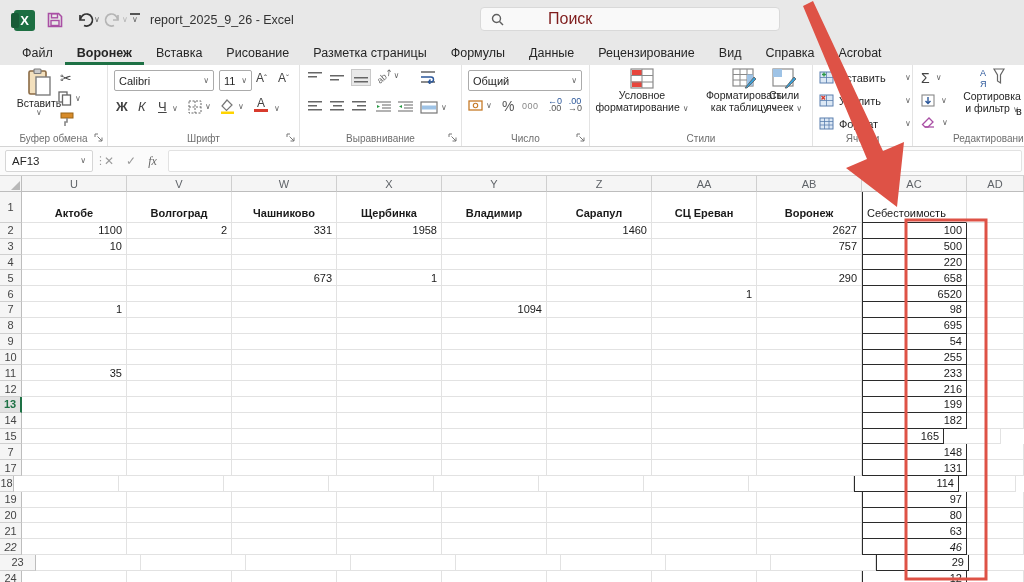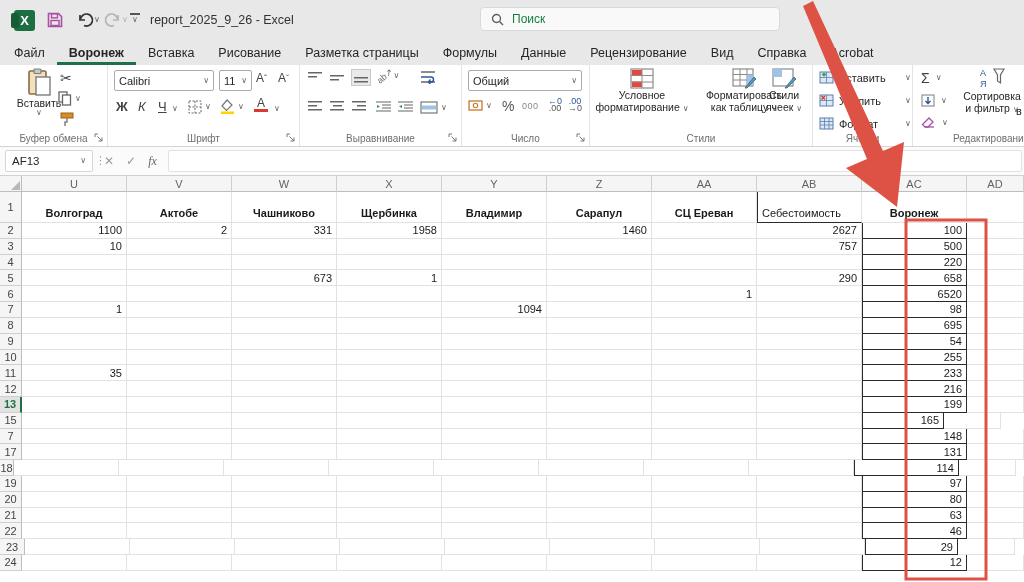--- a/index.html
+++ b/index.html
@@ -10,24 +10,24 @@
   .xl-logo{position:absolute;left:14px;top:10px;width:21px;height:21px;background:#1d6f42;border-radius:3px;
            color:#fff;font-weight:bold;font-size:13px;display:flex;align-items:center;justify-content:center;}
   .xl-logo::before{content:"";position:absolute;left:-3px;top:3px;width:8px;height:15px;background:#185c37;border-radius:2px;}
   .xl-logo span{position:relative;}
   .qbtn{position:absolute;top:11px;display:flex;align-items:center;}
   .chev{font-size:8px;color:#666;line-height:1;}
   .chev.dis{color:#b5b5b5;}
   .title-text{position:absolute;left:150px;top:13px;font-size:12.5px;color:#323232;}
   .searchbox{position:absolute;left:480px;top:7px;width:300px;height:24px;background:#f9f9f9;
              border:1px solid #d9d9d9;border-radius:4px;display:flex;align-items:center;padding-left:10px;gap:8px;box-sizing:border-box;}
-  .searchbox span{font-size:12px;color:#15803d;}
+  .searchbox span{font-size:16px;color:#7f1d1d;margin-left:36px;}
   
   .tabrow{position:absolute;top:42px;left:0;width:1024px;height:23px;background:#e8e8e8;
-          display:flex;align-items:flex-end;padding-left:2px;box-sizing:border-box;}
+          display:flex;align-items:flex-end;padding-left:10px;box-sizing:border-box;}
   .tab{font-size:12.5px;color:#262626;padding:3px 12px 5px 12px;white-space:nowrap;}
   .tab.active{font-weight:bold;border-bottom:3px solid #1e7145;padding-bottom:2px;}
   
   .ribbon{position:absolute;top:65px;left:0;width:1024px;height:82px;background:#fff;border-bottom:1px solid #d4d4d4;box-sizing:border-box;}
   .rgroup{position:absolute;top:0;height:81px;border-right:1px solid #e3e3e3;box-sizing:border-box;}
   .glabel{position:absolute;bottom:2px;left:0;right:0;text-align:center;font-size:10px;color:#6e6e6e;white-space:nowrap;}
   .launcher{position:absolute;bottom:4px;right:4px;width:9px;height:9px;}
   .combo{position:absolute;height:21px;background:#fff;border:1px solid #ababab;border-radius:2px;
          font-size:11px;color:#262626;display:flex;align-items:center;padding:0 4px;box-sizing:border-box;justify-content:space-between;}
   .icbtn{position:absolute;display:flex;align-items:center;justify-content:center;color:#444;}
@@ -398,29 +398,29 @@
       <div class="gc hdr" style="width: 105px; height: 16px;">X</div>
       <div class="gc hdr" style="width: 105px; height: 16px;">Y</div>
       <div class="gc hdr" style="width: 105px; height: 16px;">Z</div>
       <div class="gc hdr" style="width: 105px; height: 16px;">AA</div>
       <div class="gc hdr" style="width: 105px; height: 16px;">AB</div>
       <div class="gc hdr" style="width: 105px; height: 16px;">AC</div>
       <div class="gc hdr" style="width: 57px; height: 16px;">AD</div>
     </div>
     <div class="grow" style="height: 31px;">
       <div class="gc rh" style="width: 22px; height: 31px;">1</div>
+      <div class="gc cell city" style="width: 105px; height: 31px;">Актобе</div>
       <div class="gc cell city" style="width: 105px; height: 31px;">Волгоград</div>
-      <div class="gc cell city" style="width: 105px; height: 31px;">Актобе</div>
       <div class="gc cell city" style="width: 105px; height: 31px;">Чашниково</div>
       <div class="gc cell city" style="width: 105px; height: 31px;">Щербинка</div>
       <div class="gc cell city" style="width: 105px; height: 31px;">Владимир</div>
       <div class="gc cell city" style="width: 105px; height: 31px;">Сарапул</div>
       <div class="gc cell city" style="width: 105px; height: 31px;">СЦ Ереван</div>
+      <div class="gc cell city" style="width: 105px; height: 31px;">Воронеж</div>
       <div class="gc cell acH" style="width: 105px; height: 31px;">Себестоимость</div>
-      <div class="gc cell city" style="width: 105px; height: 31px;">Воронеж</div>
       <div class="gc cell city" style="width: 57px; height: 31px;"></div>
     </div>
     <div class="grow" style="height: 15.82px;">
       <div class="gc rh" style="width: 22px; height: 15.82px;">2</div>
       <div class="gc cell" style="width: 105px; height: 15.82px;">1100</div>
       <div class="gc cell" style="width: 105px; height: 15.82px;">2</div>
       <div class="gc cell" style="width: 105px; height: 15.82px;">331</div>
       <div class="gc cell" style="width: 105px; height: 15.82px;">1958</div>
       <div class="gc cell" style="width: 105px; height: 15.82px;"></div>
       <div class="gc cell" style="width: 105px; height: 15.82px;">1460</div>
@@ -566,20 +566,33 @@
       <div class="gc cell" style="width: 105px; height: 15.82px;"></div>
       <div class="gc cell" style="width: 105px; height: 15.82px;"></div>
       <div class="gc cell" style="width: 105px; height: 15.82px;"></div>
       <div class="gc cell" style="width: 105px; height: 15.82px;"></div>
       <div class="gc cell" style="width: 105px; height: 15.82px;"></div>
       <div class="gc cell" style="width: 105px; height: 15.82px;"></div>
       <div class="gc cell acC" style="width: 105px; height: 15.82px;">199</div>
       <div class="gc cell" style="width: 57px; height: 15.82px;"></div>
     </div>
     <div class="grow" style="height: 15.82px;">
+      <div class="gc rh" style="width: 22px; height: 15.82px;">14</div>
+      <div class="gc cell" style="width: 105px; height: 15.82px;"></div>
+      <div class="gc cell" style="width: 105px; height: 15.82px;"></div>
+      <div class="gc cell" style="width: 105px; height: 15.82px;"></div>
+      <div class="gc cell" style="width: 105px; height: 15.82px;"></div>
+      <div class="gc cell" style="width: 105px; height: 15.82px;"></div>
+      <div class="gc cell" style="width: 105px; height: 15.82px;"></div>
+      <div class="gc cell" style="width: 105px; height: 15.82px;"></div>
+      <div class="gc cell" style="width: 105px; height: 15.82px;"></div>
+      <div class="gc cell acC" style="width: 105px; height: 15.82px;">182</div>
+      <div class="gc cell" style="width: 57px; height: 15.82px;"></div>
+    </div>
+    <div class="grow" style="height: 15.82px;">
       <div class="gc rh" style="width: 22px; height: 15.82px;">15</div>
       <div class="gc cell" style="width: 105px; height: 15.82px;"></div>
       <div class="gc cell" style="width: 105px; height: 15.82px;"></div>
       <div class="gc cell" style="width: 105px; height: 15.82px;"></div>
       <div class="gc cell" style="width: 105px; height: 15.82px;"></div>
       <div class="gc cell" style="width: 105px; height: 15.82px;"></div>
       <div class="gc cell" style="width: 105px; height: 15.82px;"></div>
       <div class="gc cell" style="width: 105px; height: 15.82px;"></div>
       <div class="gc cell" style="width: 105px; height: 15.82px;"></div>
       <div class="gc cell acC" style="width: 82px; height: 15.82px;">165</div>
@@ -656,35 +669,35 @@
       <div class="gc cell" style="width: 105px; height: 15.82px;"></div>
       <div class="gc cell" style="width: 105px; height: 15.82px;"></div>
       <div class="gc cell" style="width: 105px; height: 15.82px;"></div>
       <div class="gc cell" style="width: 105px; height: 15.82px;"></div>
       <div class="gc cell" style="width: 105px; height: 15.82px;"></div>
       <div class="gc cell" style="width: 105px; height: 15.82px;"></div>
       <div class="gc cell" style="width: 105px; height: 15.82px;"></div>
       <div class="gc cell acC" style="width: 105px; height: 15.82px;">63</div>
       <div class="gc cell" style="width: 57px; height: 15.82px;"></div>
     </div>
-    <div class="grow" style="height: 15.82px;">
+    <div class="grow" style="height: 15.82px; font-style: italic;">
       <div class="gc rh" style="width: 22px; height: 15.82px;">22</div>
       <div class="gc cell" style="width: 105px; height: 15.82px;"></div>
       <div class="gc cell" style="width: 105px; height: 15.82px;"></div>
       <div class="gc cell" style="width: 105px; height: 15.82px;"></div>
       <div class="gc cell" style="width: 105px; height: 15.82px;"></div>
       <div class="gc cell" style="width: 105px; height: 15.82px;"></div>
       <div class="gc cell" style="width: 105px; height: 15.82px;"></div>
       <div class="gc cell" style="width: 105px; height: 15.82px;"></div>
       <div class="gc cell" style="width: 105px; height: 15.82px;"></div>
       <div class="gc cell acC" style="width: 105px; height: 15.82px;">46</div>
       <div class="gc cell" style="width: 57px; height: 15.82px;"></div>
     </div>
     <div class="grow" style="height: 15.82px;">
-      <div class="gc rh" style="width: 25px; height: 15.82px;">23</div>
+      <div class="gc rh" style="width: 36px; height: 15.82px;">23</div>
       <div class="gc cell" style="width: 105px; height: 15.82px;"></div>
       <div class="gc cell" style="width: 105px; height: 15.82px;"></div>
       <div class="gc cell" style="width: 105px; height: 15.82px;"></div>
       <div class="gc cell" style="width: 105px; height: 15.82px;"></div>
       <div class="gc cell" style="width: 105px; height: 15.82px;"></div>
       <div class="gc cell" style="width: 105px; height: 15.82px;"></div>
       <div class="gc cell" style="width: 105px; height: 15.82px;"></div>
       <div class="gc cell" style="width: 105px; height: 15.82px;"></div>
       <div class="gc cell acC" style="width: 93px; height: 15.82px;">29</div>
       <div class="gc cell" style="width: 57px; height: 15.82px;"></div>

